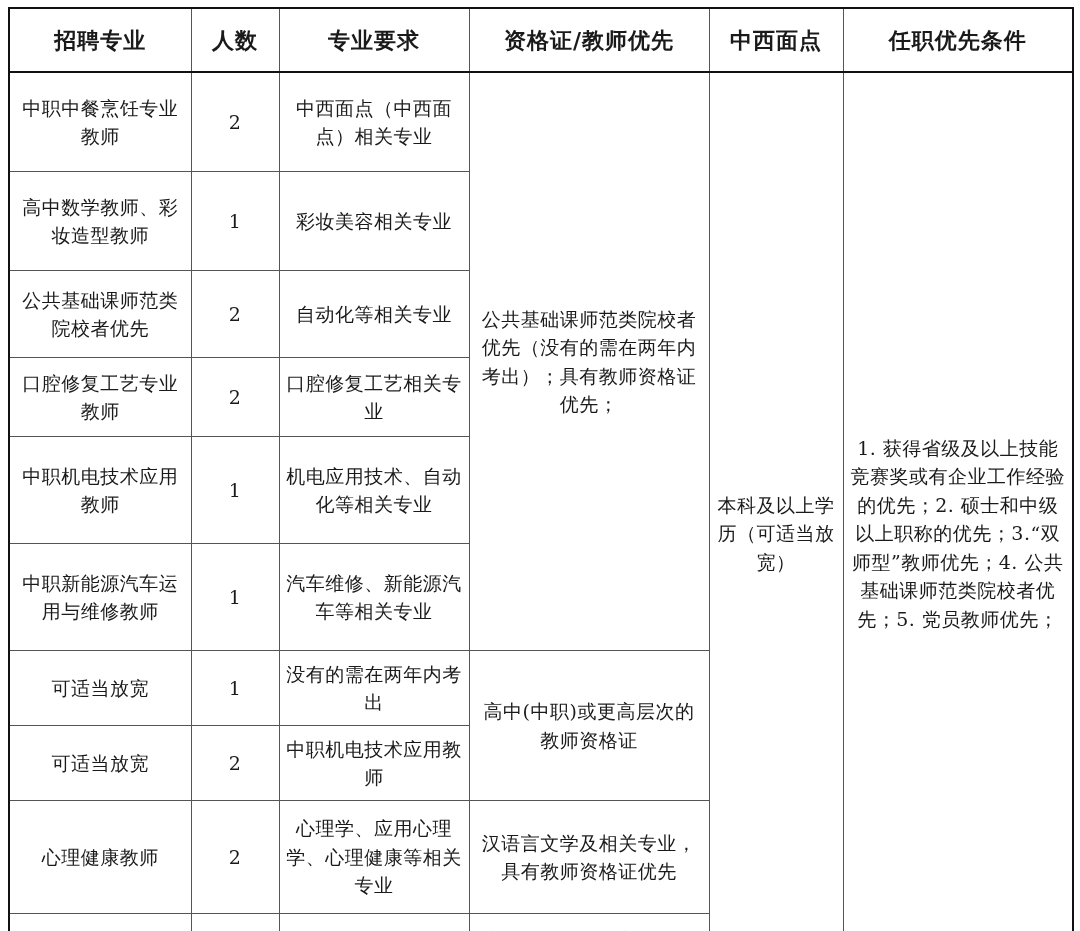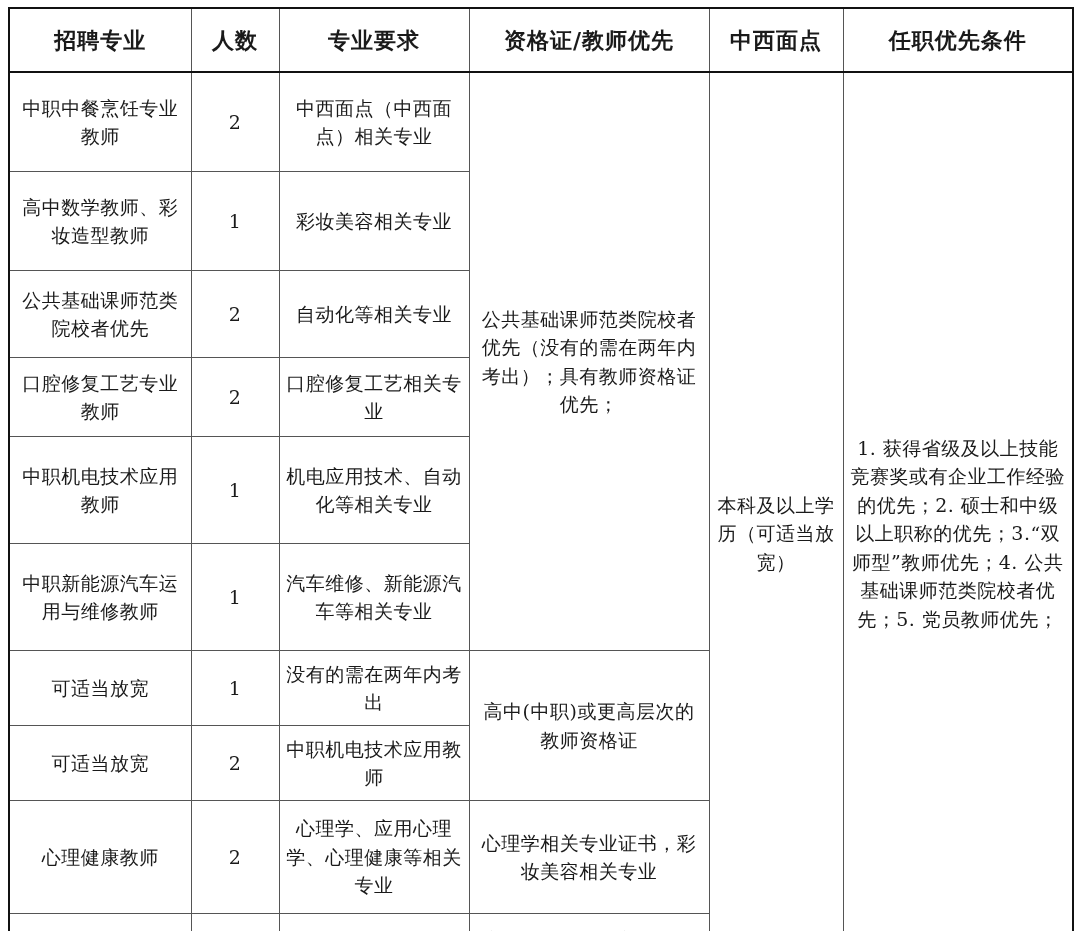--- a/index.html
+++ b/index.html
@@ -147,21 +147,21 @@
       </tr>
       <tr class="r8">
         <td>可适当放宽</td>
         <td class="count">2</td>
         <td>中职机电技术应用教师</td>
       </tr>
       <tr class="r9">
         <td>心理健康教师</td>
         <td class="count">2</td>
         <td>心理学、应用心理学、心理健康等相关专业</td>
-        <td class="cert">心理学相关专业证书，彩妆美容相关专业</td>
+        <td class="cert">汉语言文学及相关专业，具有教师资格证优先</td>
       </tr>
       <tr class="r10">
         <td>高中体育教师</td>
         <td class="count">1</td>
         <td>体育教育相关专业</td>
         <td class="cert">高中(中职)或更高层次的教师资格证</td>
       </tr>
     </tbody>
   </table>
 </div>

